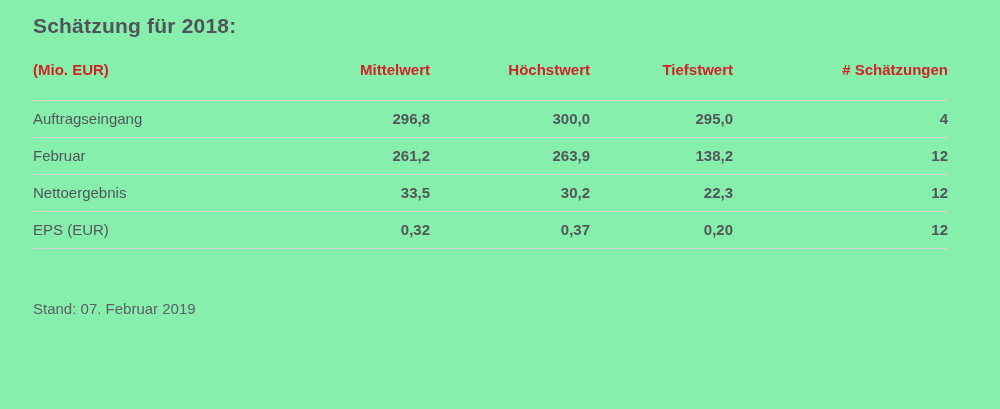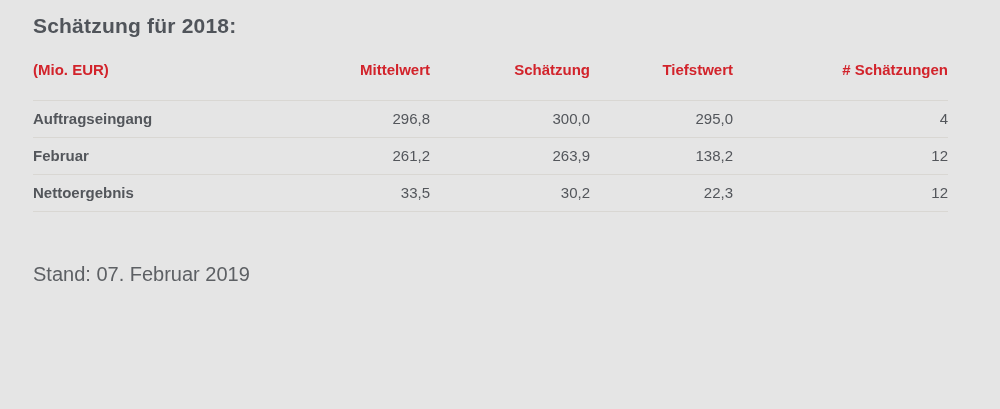--- a/index.html
+++ b/index.html
@@ -7,21 +7,21 @@
     width: 1000px;
     height: 409px;
     background: #ffffff;
     font-family: "Liberation Sans", sans-serif;
     overflow: hidden;
   }
   .page {
     width: 1000px;
     height: 409px;
     padding: 13px 52px 0 33px;
-    background: #e5e5e5;
+    background: #86efac;
   }
   .page-title {
     font-size: 21px;
     font-weight: bold;
     color: #50545a;
     letter-spacing: 0.2px;
     line-height: 25px;
   }
   table.estimates {
     margin-top: 23px;
@@ -40,33 +40,33 @@
     font-weight: bold;
     text-align: right;
     padding: 0 0 22px 0;
     border-bottom: 1.5px solid #d9d7d3;
     white-space: nowrap;
   }
   table.estimates th:first-child { text-align: left; }
   table.estimates td {
     color: #53565b;
     font-size: 15px;
-    font-weight: normal;
+    font-weight: bold;
     text-align: right;
     padding: 9px 0 10px 0;
     border-bottom: 1.5px solid #d9d7d3;
     white-space: nowrap;
   }
   table.estimates td:first-child {
     text-align: left;
-    font-weight: bold;
+    font-weight: normal;
   }
   .footer-note {
     margin-top: 51px;
-    font-size: 20px;
+    font-size: 15px;
     color: #5d6064;
   }
 </style>
 </head>
 <body>
 
 <div class="page">
 
   <h1 class="page-title">Schätzung für 2018:</h1>
 
@@ -75,21 +75,21 @@
       <col class="c1">
         <col class="c2">
         <col class="c3">
         <col class="c4">
         <col class="c5">
     </colgroup>
     <thead>
       <tr>
         <th>(Mio. EUR)</th>
         <th>Mittelwert</th>
-        <th>Schätzung</th>
+        <th>Höchstwert</th>
         <th>Tiefstwert</th>
         <th># Schätzungen</th>
       </tr>
     </thead>
     <tbody>
       <tr>
         <td>Auftragseingang</td>
         <td>296,8</td>
         <td>300,0</td>
         <td>295,0</td>
@@ -102,18 +102,25 @@
         <td>138,2</td>
         <td>12</td>
       </tr>
       <tr>
         <td>Nettoergebnis</td>
         <td>33,5</td>
         <td>30,2</td>
         <td>22,3</td>
         <td>12</td>
       </tr>
+      <tr>
+        <td>EPS (EUR)</td>
+        <td>0,32</td>
+        <td>0,37</td>
+        <td>0,20</td>
+        <td>12</td>
+      </tr>
     </tbody>
   </table>
 
   <p class="footer-note">Stand: 07. Februar 2019</p>
 
 </div>
 
 </body></html>

